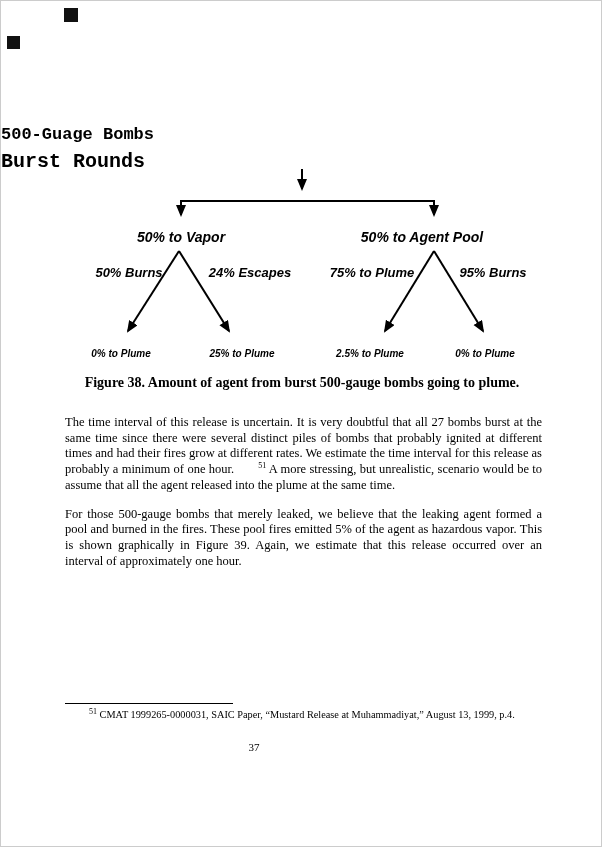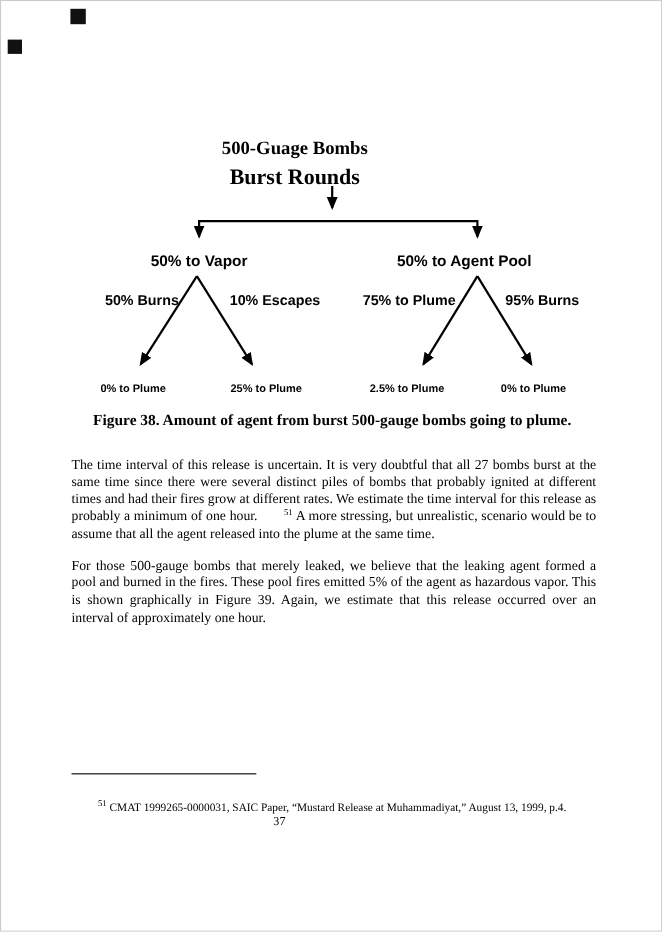--- a/index.html
+++ b/index.html
@@ -14,41 +14,41 @@
     font-family: "Liberation Serif", serif;
     color: #000;
   }
   .scan-mark { position: absolute; background: #111; }
   .mark1 { left: 63px; top: 7px;  width: 14px; height: 14px; }
   .mark2 { left: 6px;  top: 35px; width: 13px; height: 13px; }
 
   .diag-title {
     position: absolute;
     left: 0; top: 120px; width: 534px;
-    text-align: center;
-    font-family: Liberation Serif, serif;
+    font-family: Liberation Mono, monospace;
     font-weight: bold;
     line-height: 27px;
   }
   .diag-title .t1 { font-size: 17px; }
   .diag-title .t2 { font-size: 20px; }
 
   .diag-arrows {
     position: absolute;
     left: 0; top: 0;
     width: 602px; height: 400px;
     pointer-events: none;
   }
 
   .node {
     position: absolute;
     transform: translateX(-50%);
     font-family: "Liberation Sans", sans-serif;
     font-weight: bold;
     white-space: nowrap;
+    font-style: italic;
   }
   .lvl1 { top: 228px; font-size: 14px; }
   .lvl2 { top: 264px; font-size: 13px; }
   .lvl3 { top: 347px; font-size: 10px; }
   .n-vapor   { left: 180px; }
   .n-pool    { left: 421px; }
   .n-burns-l { left: 128px; }
   .n-escapes { left: 249px; }
   .n-plume5  { left: 371px; }
   .n-burns-r { left: 492px; }
@@ -78,21 +78,20 @@
   .footnote-rule {
     position: absolute;
     left: 64px; top: 702px;
     width: 168px;
     border-top: 1.5px solid #000;
   }
   .footnote {
     position: absolute;
     left: 64px; top: 708px; width: 480px;
     font-size: 10.3px;
-    margin-top: 20px;
   }
   .page-number {
     position: absolute;
     left: 0; top: 740px; width: 506px;
     text-align: center;
     font-size: 11px;
   }
 </style>
 </head>
 <body>
@@ -124,21 +123,21 @@
     <line x1="178" y1="250" x2="228" y2="330" stroke="#000" stroke-width="2" marker-end="url(#ah)"></line>
 
     <line x1="433" y1="250" x2="384" y2="330" stroke="#000" stroke-width="2" marker-end="url(#ah)"></line>
     <line x1="433" y1="250" x2="482" y2="330" stroke="#000" stroke-width="2" marker-end="url(#ah)"></line>
   </svg>
 
   <div class="node lvl1 n-vapor">50% to Vapor</div>
   <div class="node lvl1 n-pool">50% to Agent Pool</div>
 
   <div class="node lvl2 n-burns-l">50% Burns</div>
-  <div class="node lvl2 n-escapes">10% Escapes</div>
+  <div class="node lvl2 n-escapes">24% Escapes</div>
   <div class="node lvl2 n-plume5">75% to Plume</div>
   <div class="node lvl2 n-burns-r">95% Burns</div>
 
   <div class="node lvl3 n-out-a">0% to Plume</div>
   <div class="node lvl3 n-out-b">25% to Plume</div>
   <div class="node lvl3 n-out-c">2.5% to Plume</div>
   <div class="node lvl3 n-out-d">0% to Plume</div>
 
   <div class="caption">Figure 38.  Amount of agent from burst 500-gauge bombs going to plume.</div>
 

